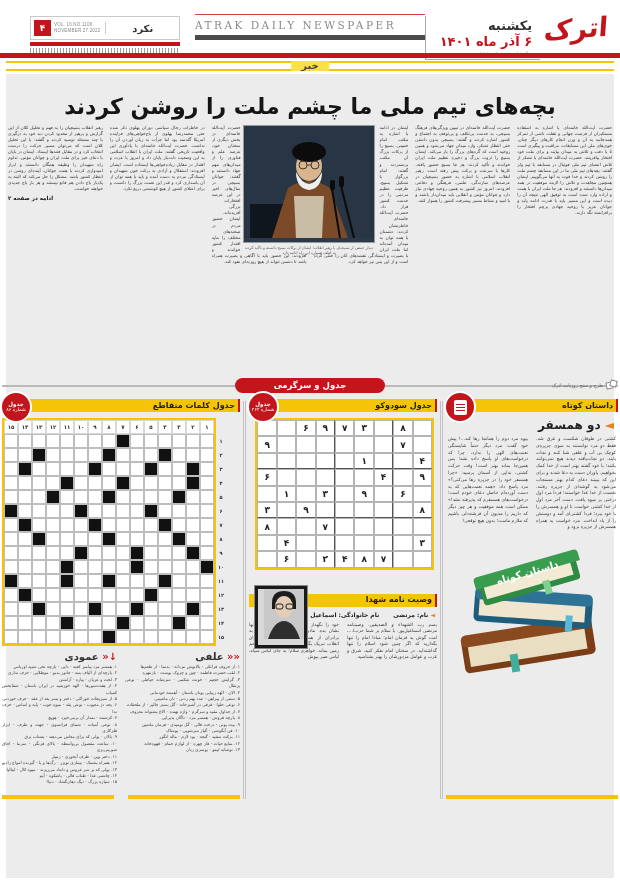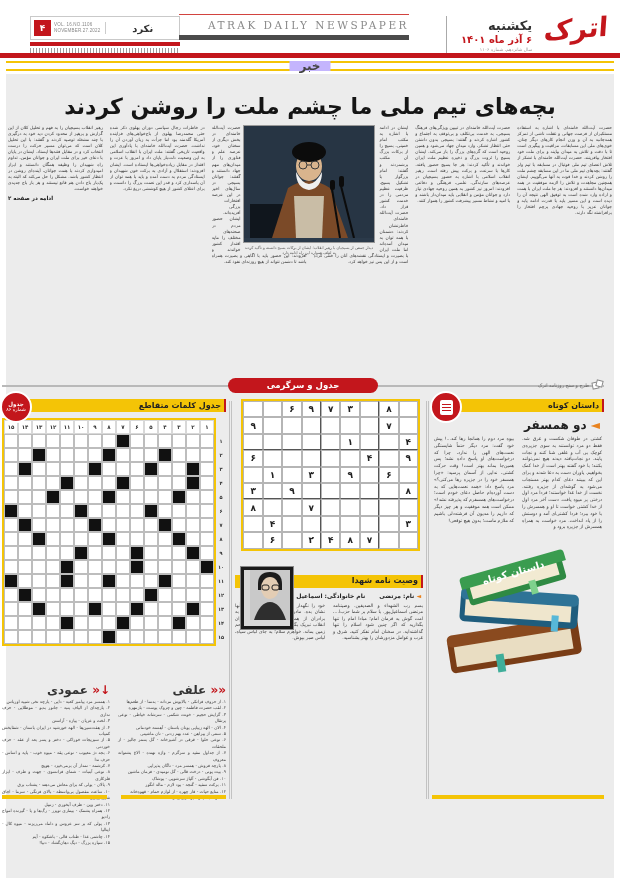--- a/index.html
+++ b/index.html
@@ -10,56 +10,56 @@
   .mast-left{position:absolute;left:30px;top:4px;width:150px;}
   .mast-left-box{border:1px solid #c9c9c9;background:#fff;height:22px;display:flex;align-items:center;}
   .pagenum{width:17px;height:16px;background:#c3161c;color:#fff;font-size:9px;font-weight:bold;
            display:flex;align-items:center;justify-content:center;margin:0 3px;}
   .volblock{font-size:4.5px;color:#888;line-height:6px;letter-spacing:.2px;
             font-family:"Liberation Sans",sans-serif;border-right:1px solid #ccc;padding-right:5px;}
   .sectionname{flex:1;text-align:center;font-size:10px;font-weight:bold;color:#333;direction:rtl;}
   .mast-left-redbar{height:4px;background:#c3161c;margin-top:2px;}
   .mast-left-barcode{height:6px;margin-top:2px;
       background:repeating-linear-gradient(90deg,#9a9a9a 0 1px,#fff 1px 3px);}
-  .mast-center{position:absolute;left:179px;width:230px;top:2px;text-align:right;}
+  .mast-center{position:absolute;left:195px;width:230px;top:2px;text-align:left;}
   .mast-center .redline{height:1px;background:#d2433f;}
   .papername{font-family:"DejaVu Serif",serif;font-size:10.5px;color:#8a8a8a;
              letter-spacing:2.5px;margin:4px 0 4px;}
   .mast-center .darkbar{height:5px;background:#4b4b4b;}
   .mast-right{position:absolute;right:8px;top:0;display:flex;direction:rtl;align-items:flex-start;}
   .logo-fa{font-size:27px;font-weight:bold;color:#c3161c;transform:skewX(-8deg) rotate(-4deg);
            line-height:34px;padding:0 4px;}
   .dateblock{border-left:1px solid #aaa;border-bottom:1px solid #aaa;padding:2px 8px 3px 14px;
              margin-top:4px;direction:rtl;text-align:right;}
   .weekday{font-size:13px;font-weight:bold;color:#333;}
-  .datefa{font-size:10px;font-weight:bold;color:#c3161c;margin-top:1px;}
+  .datefa{font-size:13px;font-weight:bold;color:#c3161c;margin-top:1px;}
   .issueline{font-size:4.5px;color:#999;margin-top:2px;}
   .red-rule{position:absolute;top:53px;left:0;right:0;height:5px;background:#c3161c;}
   
   .kicker{position:absolute;top:61px;left:6px;right:6px;height:10px;}
   .kicker .yline{position:absolute;left:0;right:0;height:2px;background:#f4c406;}
   .kicker .y1{top:0}.kicker .y2{bottom:0}
-  .kicker-label{position:absolute;left:50%;transform:translateX(-50%);top:0px;background:#c4b5fd;
-                padding:0 10px;font-size:12px;font-weight:bold;color:#444;line-height:10px;}
+  .kicker-label{position:absolute;left:50%;transform:translateX(-50%);top:0px;background:#fde047;
+                padding:0 10px;font-size:10px;font-weight:bold;color:#444;line-height:10px;}
   
   .content-band{position:absolute;top:74px;left:6px;right:6px;bottom:7px;background:#ececec;}
   .headline{direction:rtl;text-align:center;font-size:22px;font-weight:bold;color:#151515;
             padding-top:20px;height:27px;}
   .article-cols{position:relative;display:flex;direction:rtl;gap:7px;padding:4px 2px 0 2px;height:344px;}
   .acol{flex:1;overflow:hidden;}
   .atext{direction:rtl;text-align:justify;font-size:4.4px;line-height:6.1px;color:#3a3a3a;}
   .spacer{height:126px;}
   .sl{float:left;width:66px;}
   .sr{float:right;width:66px;}
   .cont{direction:rtl;text-align:left;font-size:5.5px;font-weight:bold;color:#111;margin-top:3px;}
   .photo-wrap{position:absolute;left:237px;top:4px;width:132px;}
   .photo-frame{border:1px solid #999;background:#2b3a4a;}
   .photo-caption{direction:rtl;font-size:3.8px;color:#555;text-align:center;line-height:5px;margin-top:1.5px;}
   
-  .puzzles{position:absolute;top:378px;left:2px;right:16px;height:425px;}
+  .puzzles{position:absolute;top:378px;left:2px;right:2px;height:425px;}
   .pz-banner{position:relative;height:17px;}
   .pz-banner .behind{position:absolute;top:7px;left:0;right:0;height:2px;background:#b9b9b9;}
   .pz-pill{position:absolute;left:50%;transform:translateX(-50%);top:0;width:150px;height:15px;
            background:#c3161c;border-radius:9px;color:#fff;font-weight:bold;font-size:8.5px;
            text-align:center;line-height:15px;direction:rtl;}
   .pz-credit{position:absolute;right:2px;top:2px;font-size:4.8px;color:#666;direction:rtl;
              display:flex;align-items:center;gap:3px;}
   .dice{width:10px;height:10px;position:relative;}
   .dice i{position:absolute;border:1px solid #888;background:#fff;width:5px;height:5px;display:block;}
   .dice i.a{left:0;top:2px;transform:rotate(-12deg);}
@@ -82,21 +82,21 @@
   .cw-wrap{display:flex;direction:ltr;}
   .cw-grid{display:grid;grid-template-columns:repeat(15,14px);grid-auto-rows:14px;
            border:2px solid #f4c406;background:#fff;width:210px;}
   .cw-cell{border:0.5px solid #bdbdbd;background:#fff;}
   .cw-cell.black{background:#111;}
   .cw-num{display:flex;align-items:center;justify-content:center;font-size:5.5px;font-weight:bold;color:#333;border:0.5px solid #d8d8d8;}
   .cw-rownums{width:10px;display:flex;flex-direction:column;padding-top:16px;}
   .cw-rownums div{height:14px;font-size:5px;font-weight:bold;color:#333;text-align:center;line-height:14px;}
   .clues{display:flex;direction:rtl;gap:8px;margin-top:5px;}
   .cluecol{flex:1;}
-  .clue-head{direction:rtl;font-size:12px;font-weight:bold;color:#333;margin-bottom:2px;margin-top:32px;}
+  .clue-head{direction:rtl;font-size:10px;font-weight:bold;color:#333;margin-bottom:2px;}
   .clue-head .mark{color:#c3161c;font-weight:bold;}
   .cluelist div{direction:rtl;text-align:justify;font-size:4.3px;line-height:6.4px;color:#444;}
   .ybar{position:absolute;bottom:2px;height:4px;background:#f4c406;}
   .ybar.l{left:0;width:47%;} .ybar.r{right:0;width:47%;} .ybar.full{left:0;right:0;}
   
   .sd-grid{display:grid;grid-template-columns:repeat(9,19.4px);grid-auto-rows:16.4px;
            border:2px solid #f4c406;background:#fff;width:174.6px;margin:0 3px;}
   .sd-cell{border:0.5px solid #b5b5b5;display:flex;align-items:center;justify-content:center;
            font-size:9px;font-weight:bold;color:#222;}
   .sd-cell.br{border-right:1.6px solid #555;}
@@ -266,20 +266,27 @@
               <rect x="92" y="52" width="7" height="14" fill="#7fd18d"></rect>
             </g>
           </svg>
         </div>
         <div class="ybar full"></div>
       </div>
 
       <div class="pz-sep"></div>
 
       <div class="pzcol col-sudoku">
+        <div class="sec-head">
+          <div class="sec-title">جدول سودوکو</div>
+          <div class="badge">
+            <span class="b1">جدول</span>
+            <span class="b2">شماره ۲۶۲</span>
+          </div>
+        </div>
         <div class="sd-grid">
             <div class="sd-cell"></div>
             <div class="sd-cell">۸</div>
             <div class="sd-cell br"></div>
             <div class="sd-cell">۳</div>
             <div class="sd-cell">۷</div>
             <div class="sd-cell br">۹</div>
             <div class="sd-cell">۶</div>
             <div class="sd-cell"></div>
             <div class="sd-cell"></div>

